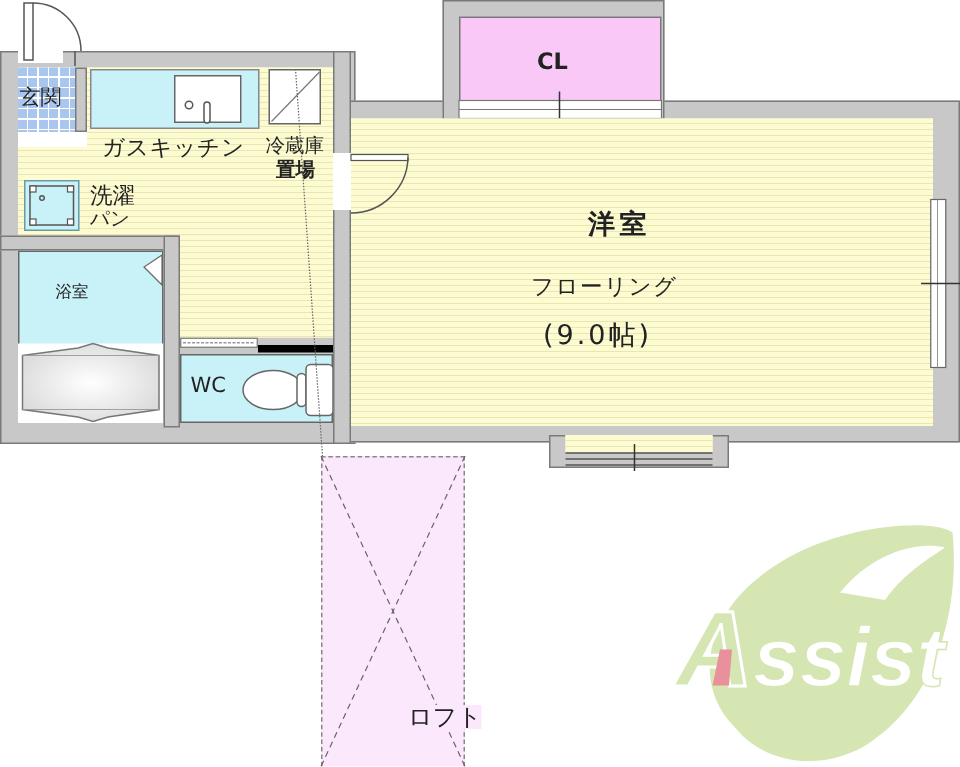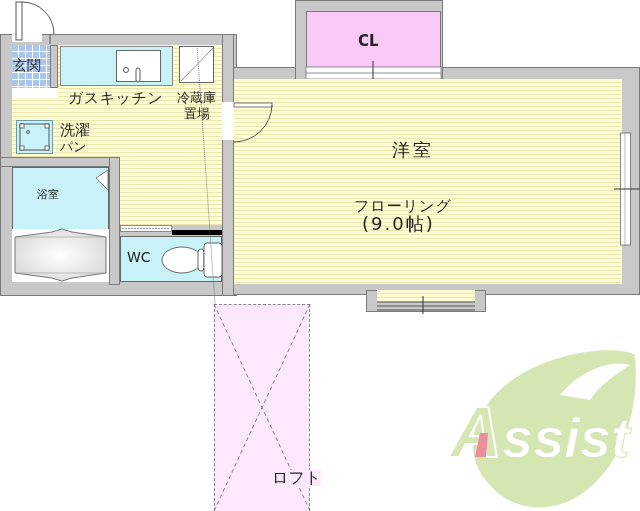--- a/index.html
+++ b/index.html
@@ -53,21 +53,21 @@
   <circle cx="10" cy="20" r="2.5" fill="none" stroke="#555"></circle>
   <rect x="20" y="18" width="4" height="14" rx="2" fill="#fff" stroke="#555"></rect>
 </svg>
 <div class="label" style="left:68px;top:91px;font-size:15px;letter-spacing:0.5px;">ガスキッチン</div>
 
 <svg style="left:179px;top:46px;" width="36" height="38">
   <rect x="0.5" y="0.5" width="34" height="36" fill="#fff" stroke="#666"></rect>
   <line x1="2" y1="35" x2="34" y2="2" stroke="#777" stroke-width="0.8"></line>
 </svg>
 <div class="label" style="left:177px;top:91px;font-size:13px;">冷蔵庫</div>
-<div class="label" style="left:184px;top:107px;font-size:13px;">置場</div>
+<div class="label" style="left:184px;top:107px;font-size:13px;font-weight:bold;">置場</div>
 
 <div class="abs aqua" style="left:16px;top:120px;width:37px;height:34px;border:1px solid #6a9aa4;"></div>
 <svg style="left:16px;top:120px;" width="37" height="34">
   <rect x="4" y="4" width="29" height="26" fill="none" stroke="#555" stroke-width="1"></rect>
   <rect x="4" y="4" width="4" height="4" fill="#fff" stroke="#555" stroke-width="0.8"></rect>
   <rect x="29" y="4" width="4" height="4" fill="#fff" stroke="#555" stroke-width="0.8"></rect>
   <rect x="4" y="26" width="4" height="4" fill="#fff" stroke="#555" stroke-width="0.8"></rect>
   <rect x="29" y="26" width="4" height="4" fill="#fff" stroke="#555" stroke-width="0.8"></rect>
   <circle cx="12" cy="12" r="1.5" fill="none" stroke="#555"></circle>
 </svg>
@@ -124,23 +124,23 @@
 <div class="abs floor" style="left:234px;top:79px;width:388px;height:205px;"></div>
 <svg style="left:222px;top:100px;" width="50" height="42">
   <rect x="12" y="3" width="38" height="4" fill="#fff" stroke="#555" stroke-width="0.8"></rect>
   <path d="M50 5 A38 38 0 0 1 12 42" fill="none" stroke="#555" stroke-width="1"></path>
 </svg>
 <svg style="left:620px;top:133px;" width="20" height="112">
   <rect x="0.5" y="0" width="10" height="112" fill="#fff" stroke="#666" stroke-width="0.8"></rect>
   <line x1="5" y1="0" x2="5" y2="112" stroke="#888" stroke-width="0.6"></line>
   <line x1="-6" y1="56" x2="20" y2="56" stroke="#333" stroke-width="1"></line>
 </svg>
-<div class="label" style="left:392px;top:141px;font-size:18px;letter-spacing:3px;">洋室</div>
+<div class="label" style="left:392px;top:141px;font-size:18px;letter-spacing:3px;font-weight:bold;">洋室</div>
 <div class="label" style="left:362px;top:168px;font-size:18px;letter-spacing:2px;margin-top:47px;">(9.0帖)</div>
-<div class="label" style="left:354px;top:199px;font-size:15px;letter-spacing:1px;text-align:center;">フローリング</div>
+<div class="label" style="left:354px;top:184px;font-size:15px;letter-spacing:1px;text-align:center;">フローリング</div>
 
 <div class="abs" style="left:214px;top:304px;width:96px;height:207px;background:#fce8fc;border:1px dashed #888;border-bottom:none;"></div>
 <svg style="left:214px;top:304px;" width="96" height="207">
   <line x1="0" y1="0" x2="96" y2="207" stroke="#666" stroke-width="0.8" stroke-dasharray="4,3"></line>
   <line x1="96" y1="0" x2="0" y2="207" stroke="#666" stroke-width="0.8" stroke-dasharray="4,3"></line>
 </svg>
 <div class="label" style="left:236px;top:470px;font-size:16px;background:#fce8fc;margin-left:36px;">ロフト</div>
 <svg style="left:195px;top:46px;" width="25" height="258">
   <line x1="2" y1="0" x2="20" y2="258" stroke="#666" stroke-width="0.8" stroke-dasharray="1,1"></line>
 </svg>

